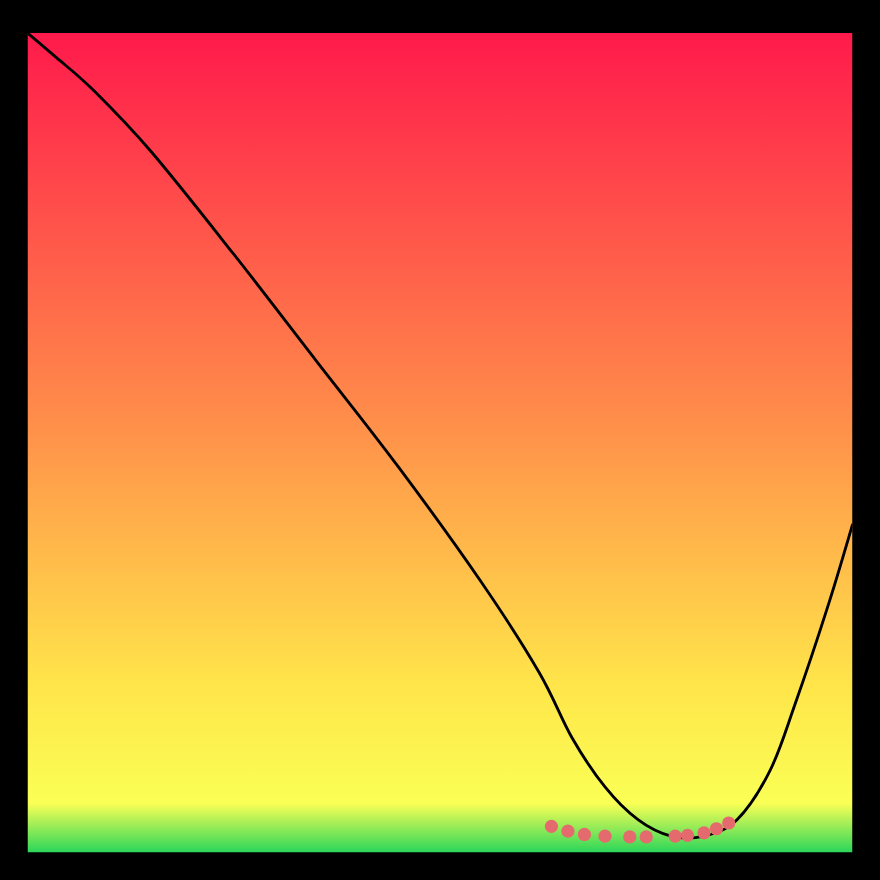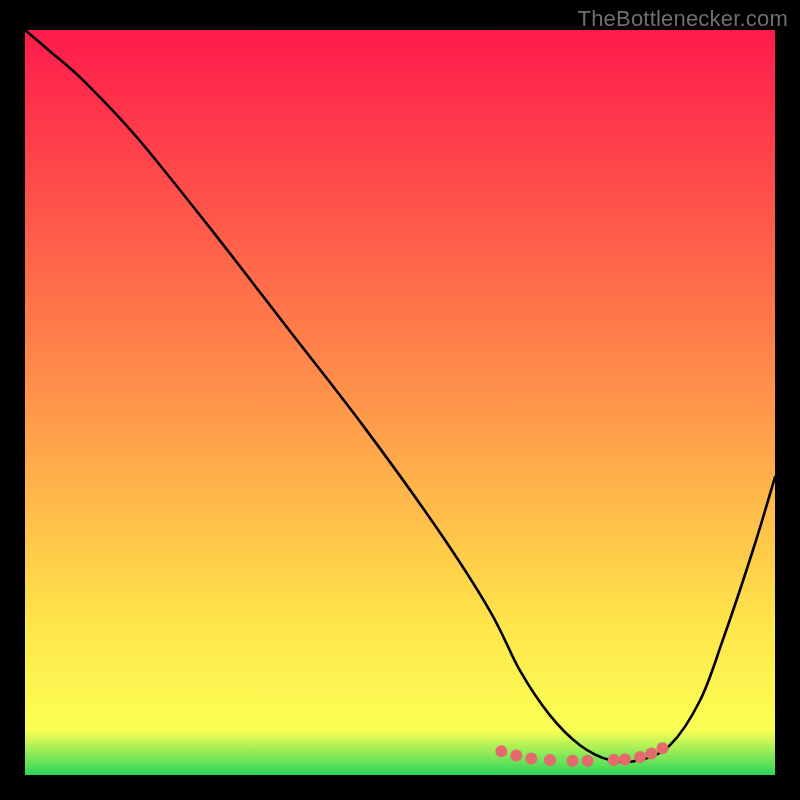--- a/index.html
+++ b/index.html
@@ -36,21 +36,20 @@
   .plot svg {
     display: block;
     width: 750px;
     height: 745px;
   }
 </style>
 </head>
 <body>
 
 <div class="outer">
-  <div class="attribution">TheBottlenecker.com</div>
 
   <div class="plot">
     <svg viewBox="0 0 750 745">
       <defs>
         <linearGradient id="bg-grad" x1="0" y1="0" x2="0" y2="1">
           <stop id="g0" offset="0%" stop-color="#ff1a4b"></stop>
           <stop id="g1" offset="45%" stop-color="#ff884a"></stop>
           <stop id="g2" offset="80%" stop-color="#ffe64a"></stop>
           <stop id="g2b" offset="94%" stop-color="#faff55"></stop>
           <stop id="g3" offset="100%" stop-color="#2bd65a"></stop>

